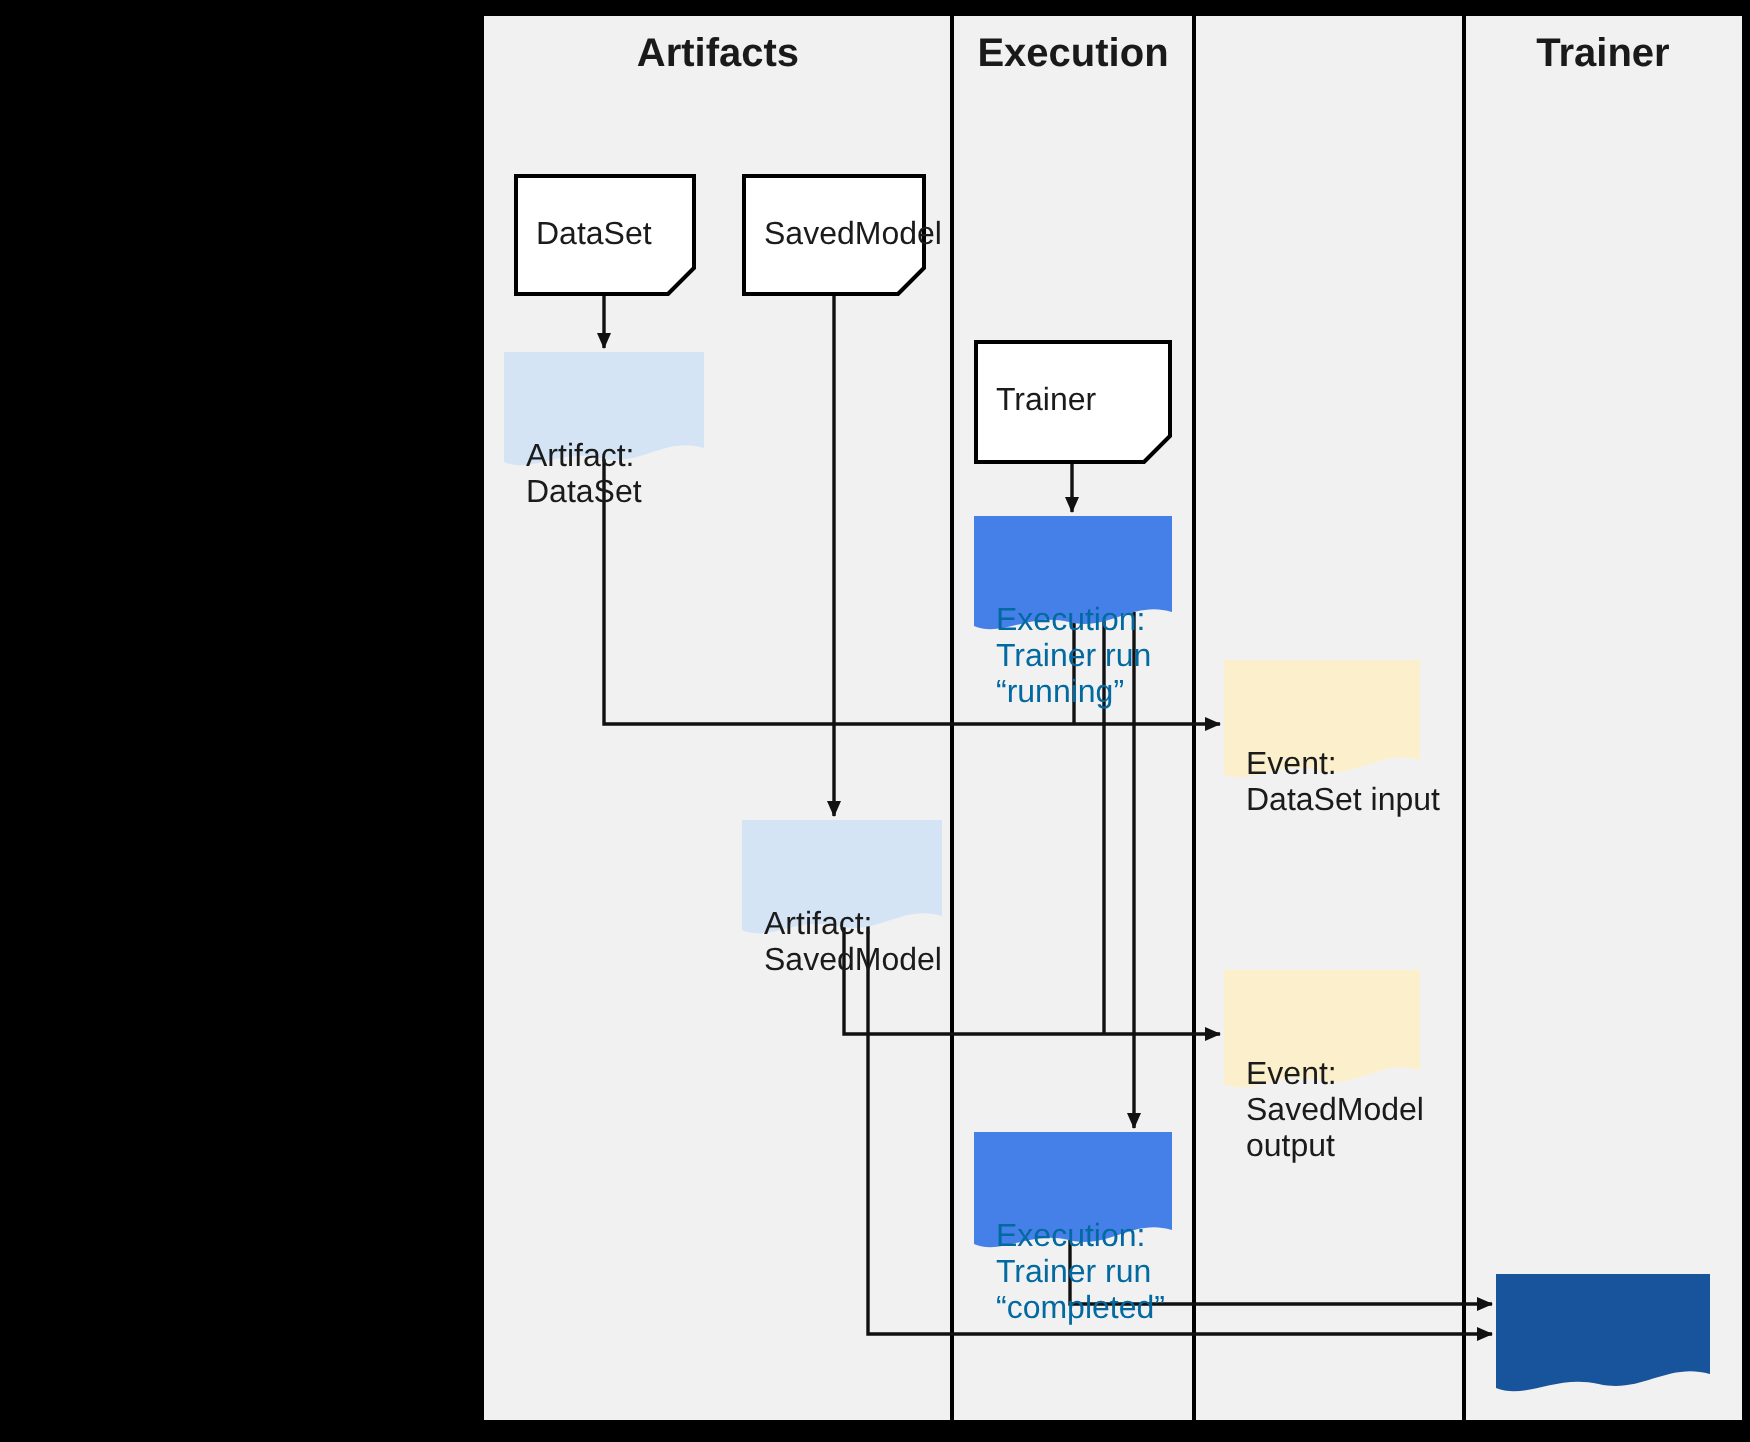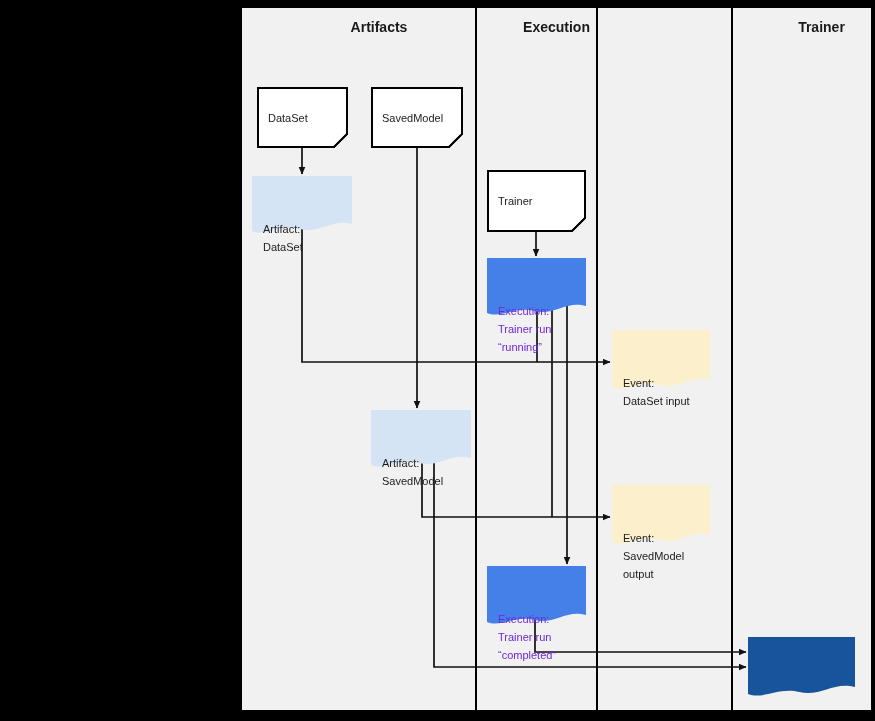--- a/index.html
+++ b/index.html
@@ -11,37 +11,37 @@
   }
   .canvas{
     position:absolute;left:242px;top:8px;width:629px;height:702px;
     background:#F1F1F1;
   }
   .lane-divider{
     position:absolute;top:0;width:2px;height:702px;background:#000;
   }
   .lane-header{
     position:absolute;top:9px;height:20px;
-    font-size:14px;font-weight:bold;color:#1a1a1a;
-    text-align:center;line-height:20px;padding-left:20px;
+    font-size:20px;font-weight:bold;color:#1a1a1a;
+    text-align:center;line-height:20px;
   }
   .edges-layer{position:absolute;left:0;top:0;z-index:1;overflow:visible;}
   .edges-layer polyline,.edges-layer line{
     fill:none;stroke:#111;stroke-width:1.7px;
   }
   .node{position:absolute;z-index:2;}
   .node svg.shape{position:absolute;left:0;top:0;overflow:visible;}
   .node .label{
     position:relative;z-index:3;
-    font-size:11px;line-height:18px;color:#1b1b1b;border-radius:25px;
+    font-size:16px;line-height:18px;color:#1b1b1b;border-radius:25px;
   }
   .node .label span{display:block;white-space:nowrap;}
   .node.wave .label{padding:21px 0 0 11px;margin-top:23px;}
   .node.doc .label{display:flex;align-items:center;height:100%;padding-left:11px;box-sizing:border-box;}
-  .node.light-text .label{color:#6d28d9;}
+  .node.light-text .label{color:#0369a1;}
   .doc-main{fill:#fff;stroke:#000;stroke-width:2px;}
   .doc-flap{fill:#e9e9e9;stroke:#000;stroke-width:1.6px;stroke-linejoin:round;}
 </style>
 </head>
 <body>
 
 <div class="canvas">
 
   <div class="lane-header" style="left:0;width:234px">Artifacts</div>
   <div class="lane-header" style="left:234px;width:121px">Execution</div>

